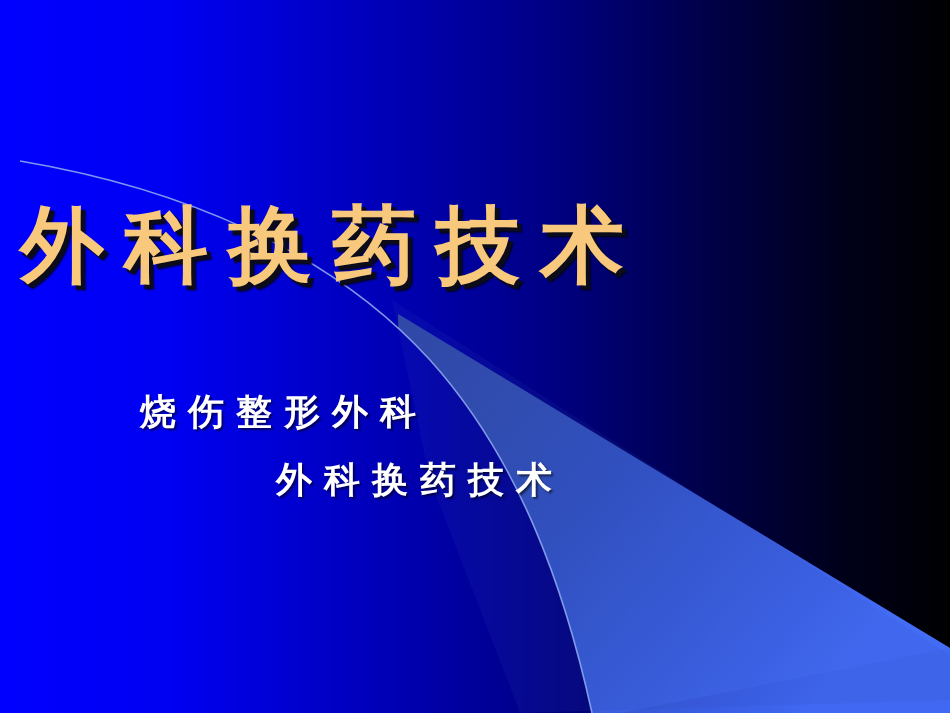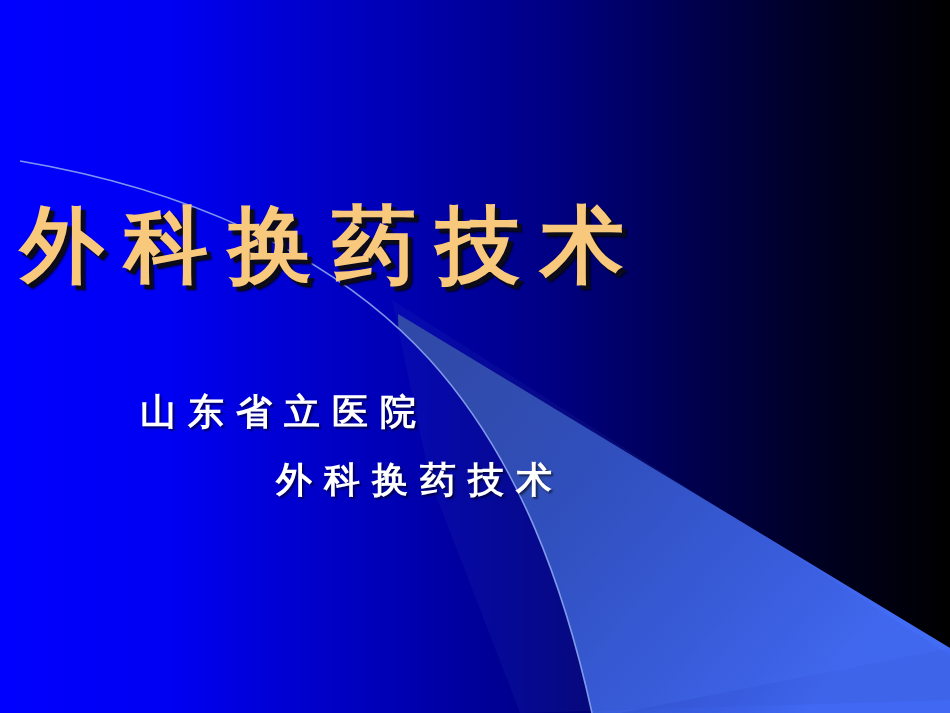--- a/index.html
+++ b/index.html
@@ -109,18 +109,18 @@
     <path d="M 20,161 C 180,188 330,250 430,360 C 520,460 565,590 592,713" fill="none" stroke="#89A2EE" stroke-width="1.6" stroke-opacity="0.92"></path>
   </svg>
 
   <div class="text-layer">
 
     <div id="title-block">
       <div id="slide-title">外科换药技术</div>
     </div>
 
     <div id="subtitle-block">
-      <div id="subtitle-line-1" class="subtitle-line">山东省立医院</div>
+      <div id="subtitle-line-1" class="subtitle-line">烧伤整形外科</div>
       <div id="subtitle-line-2" class="subtitle-line">外科换药技术</div>
     </div>
 
   </div>
 </div>
 
 </body></html>

